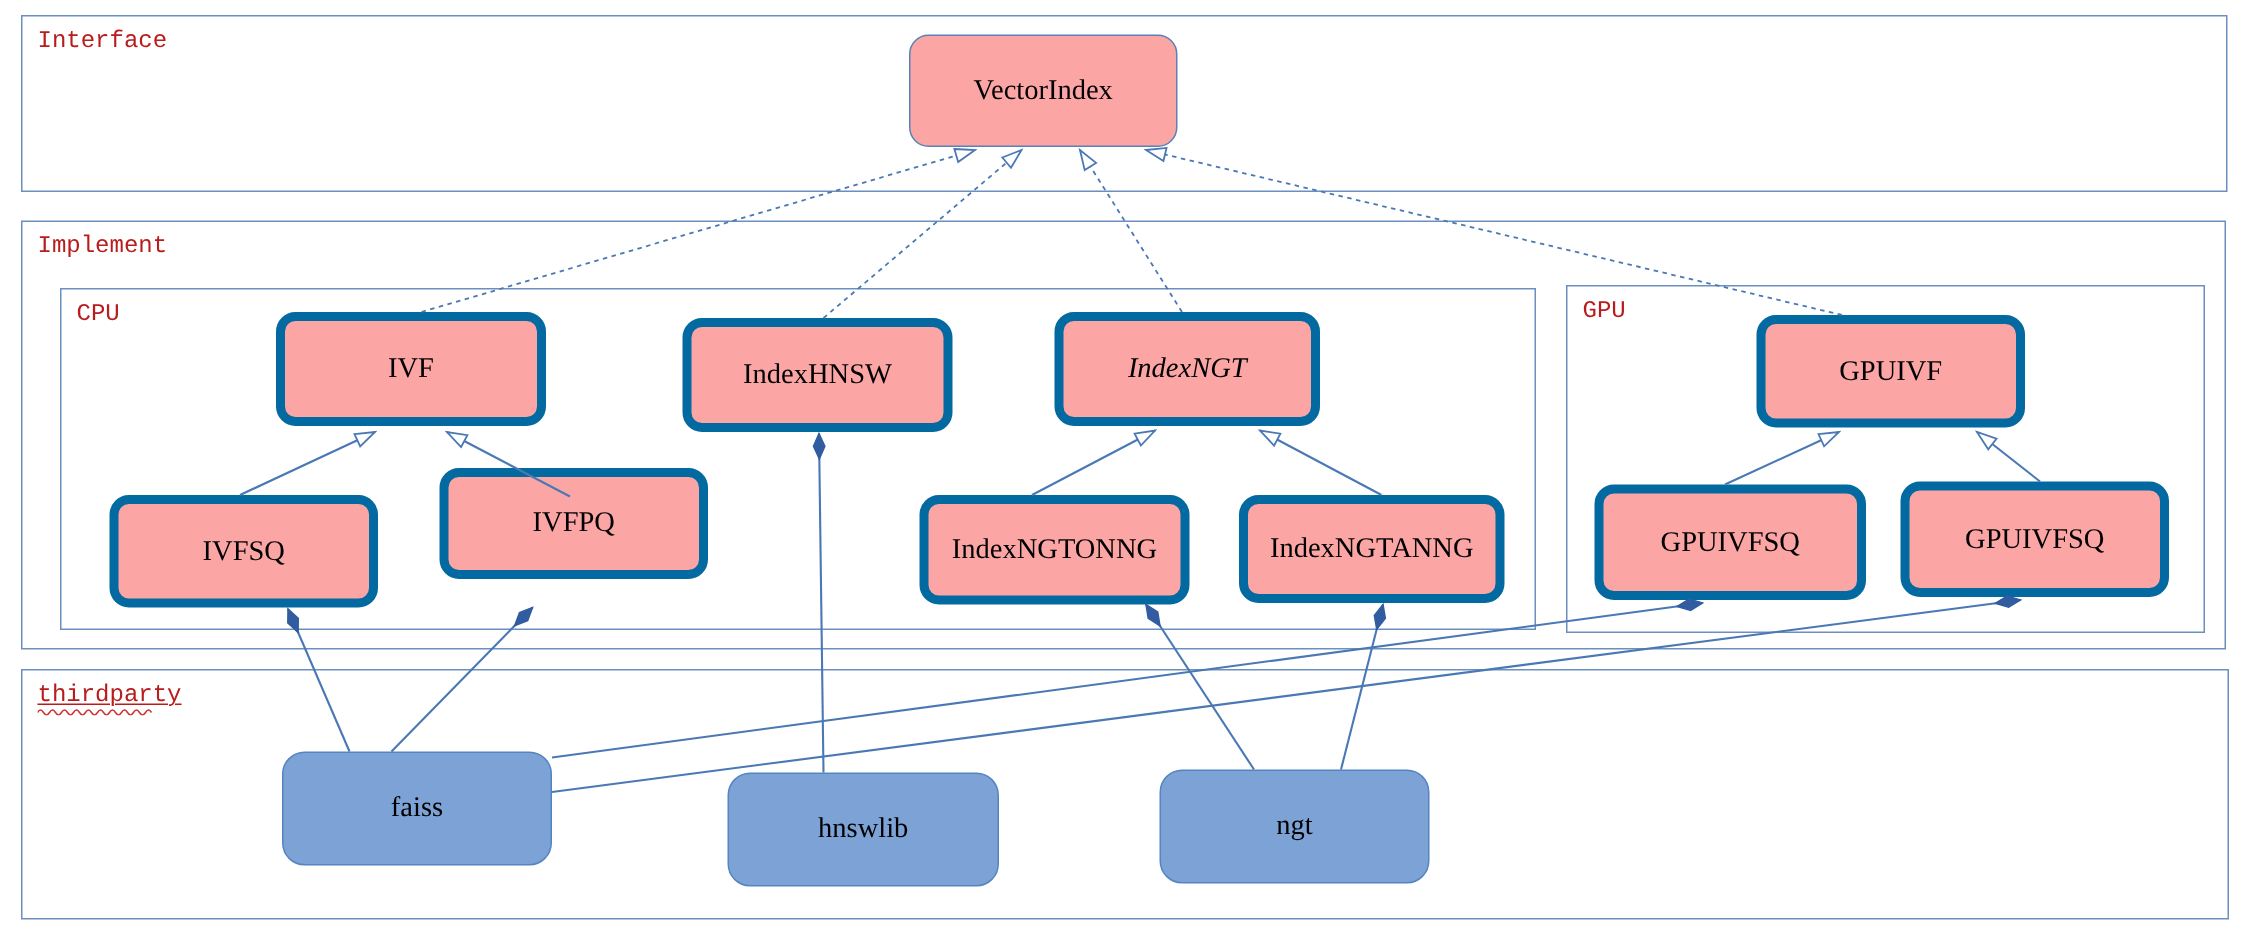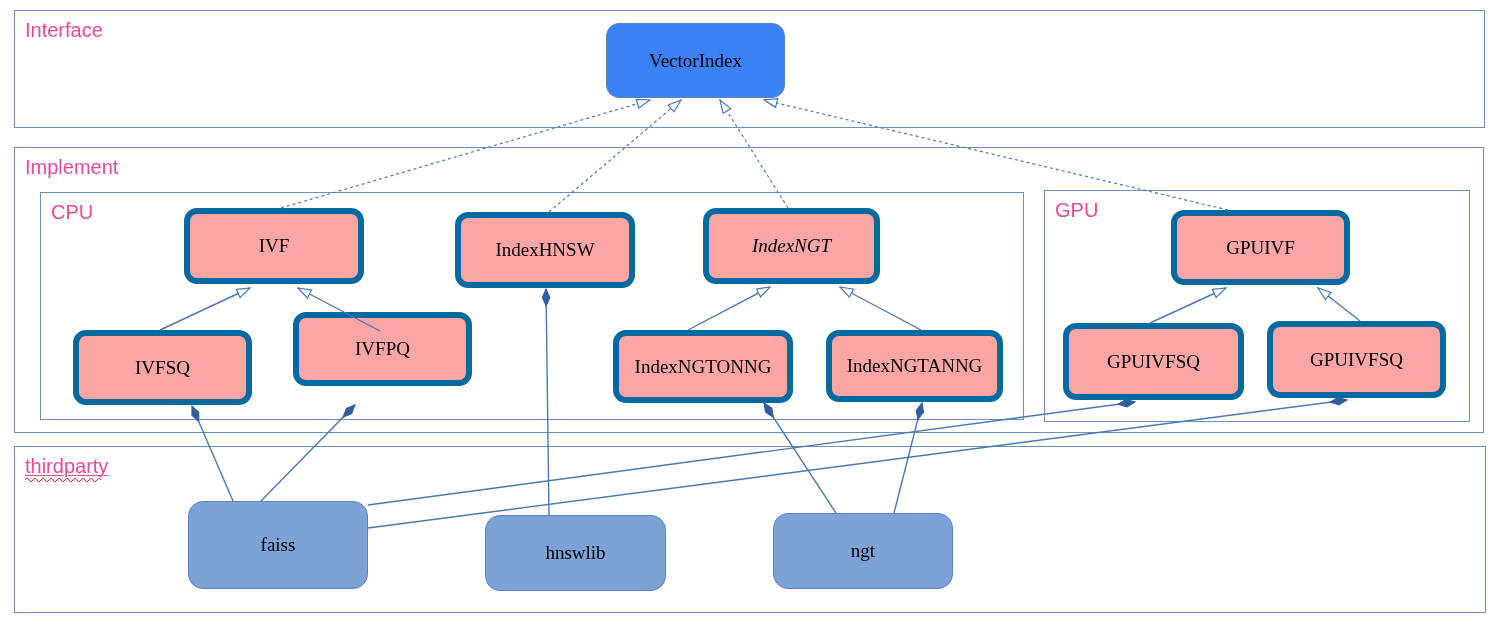--- a/index.html
+++ b/index.html
@@ -5,35 +5,35 @@
   html,body { margin:0; padding:0; background:#ffffff; }
   #canvas {
     position:relative; width:1503px; height:628px; background:#ffffff;
     font-family:"Liberation Sans", sans-serif; overflow:hidden;
   }
   
   .container {
     position:absolute; border:1px solid #6b8fbe; background:#ffffff; box-sizing:border-box;
   }
   .clabel {
-    position:absolute; top:7px; left:10px; font-size:20px; color:#ec4899; line-height:1.2;
-    font-family:Liberation Sans, sans-serif; white-space:nowrap;
+    position:absolute; top:7px; left:10px; font-size:16px; color:#b91c1c; line-height:1.2;
+    font-family:Liberation Mono, monospace; white-space:nowrap;
   }
   .tp-wrap { position:relative; display:inline-block; }
   .tp-wrap .u { text-decoration:underline; text-decoration-thickness:1px; text-underline-offset:2px; }
   .tp-wrap svg.squiggle { position:absolute; left:0; bottom:-4px; }
   
   .node {
     position:absolute; box-sizing:border-box; border-radius:13px;
     display:flex; align-items:center; justify-content:center;
     font-family:"Liberation Serif", serif; font-size:19px; color:#000000;
     z-index:3; white-space:nowrap;
   }
   .node.green { background:#fca5a5; border:6px solid #0369a1; }
-  .node.pink  { background:#3b82f6; border:1px solid #5b82b8; }
+  .node.pink  { background:#fca5a5; border:1px solid #5b82b8; }
   .node.blue  { background:#7ca2d6; border:1px solid #5585c0; border-radius:15px; }
   
   #edges { position:absolute; left:0; top:0; z-index:5; pointer-events:none; }
   .edge { stroke:#4a78b5; stroke-width:1.4; fill:none; }
   .edge.dashed { stroke-dasharray:3 3; stroke-width:1.2; }
 </style>
 </head>
 <body>
 
 <div id="canvas">
@@ -72,21 +72,21 @@
   <div class="node green" style="left:703px; top:208px; width:177px; height:76px;font-style:italic;">IndexNGT</div>
   <div class="node green" style="left:73px; top:330px; width:179px; height:75px;">IVFSQ</div>
   <div class="node green" style="left:293px; top:312px; width:179px; height:74px;">IVFPQ</div>
   <div class="node green" style="left:613px; top:330px; width:180px; height:73px;">IndexNGTONNG</div>
   <div class="node green" style="left:826px; top:330px; width:177px; height:72px;">IndexNGTANNG</div>
 
   <div class="node green" style="left:1171px; top:210px; width:179px; height:75px;">GPUIVF</div>
   <div class="node green" style="left:1063px; top:323px; width:181px; height:77px;">GPUIVFSQ</div>
   <div class="node green" style="left:1267px; top:321px; width:179px; height:77px;">GPUIVFSQ</div>
 
-  <div class="node blue" style="left:188px; top:501px; width:180px; height:88px;">faiss</div>
+  <div class="node blue" style="left:188px; top:501px; width:180px; height:76px;">faiss</div>
   <div class="node blue" style="left:485px; top:515px; width:181px; height:76px;">hnswlib</div>
   <div class="node blue" style="left:773px; top:513px; width:180px; height:76px;">ngt</div>
 
   <svg id="edges" width="1503" height="628" viewBox="0 0 1503 628">
     <defs>
       <marker id="m-open" viewBox="0 0 16 12" markerWidth="16" markerHeight="12" refX="14.5" refY="6" orient="auto" markerUnits="userSpaceOnUse">
         <path d="M1.5,1.5 L14.5,6 L1.5,10.5 Z" fill="#ffffff" stroke="#4a78b5" stroke-width="1.2"></path>
       </marker>
       <marker id="m-diamond" viewBox="0 0 20 10" markerWidth="20" markerHeight="10" refX="18.5" refY="5" orient="auto" markerUnits="userSpaceOnUse">
         <path d="M1.5,5 L10,1.2 L18.5,5 L10,8.8 Z" fill="#315da0" stroke="#315da0"></path>

